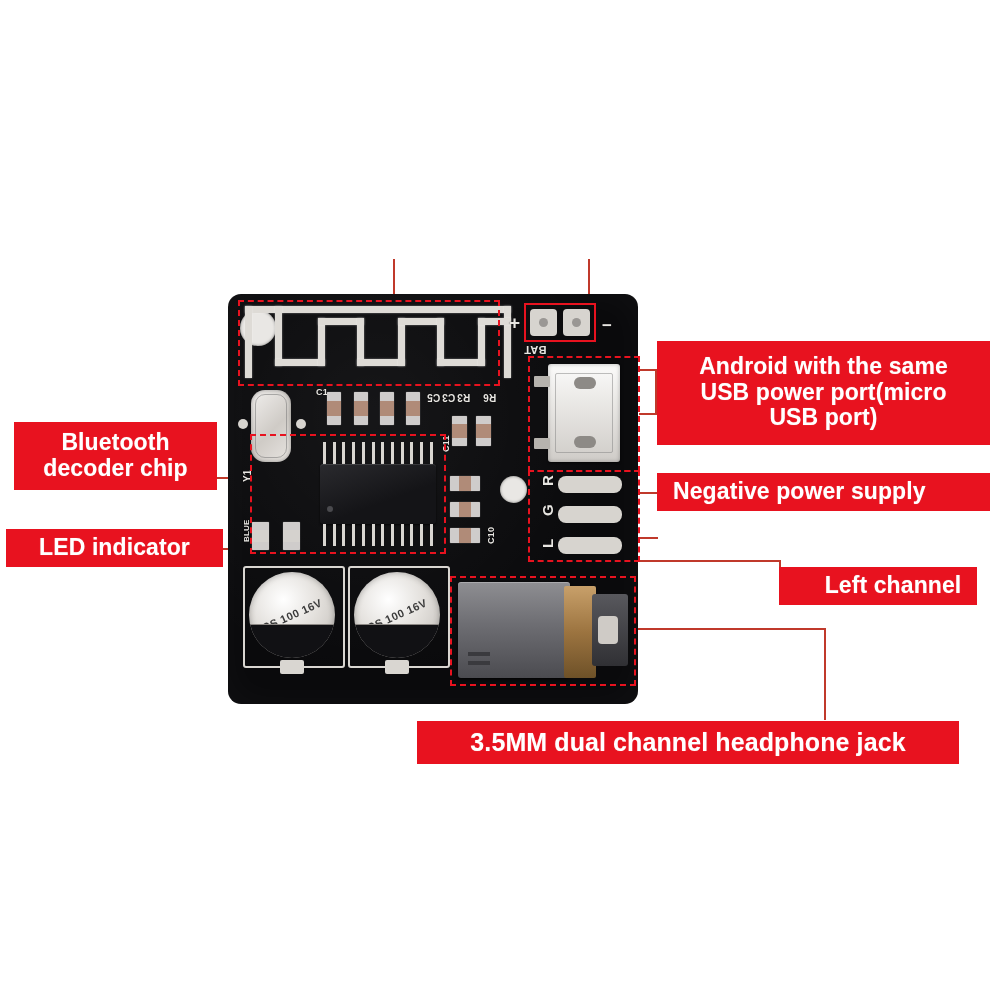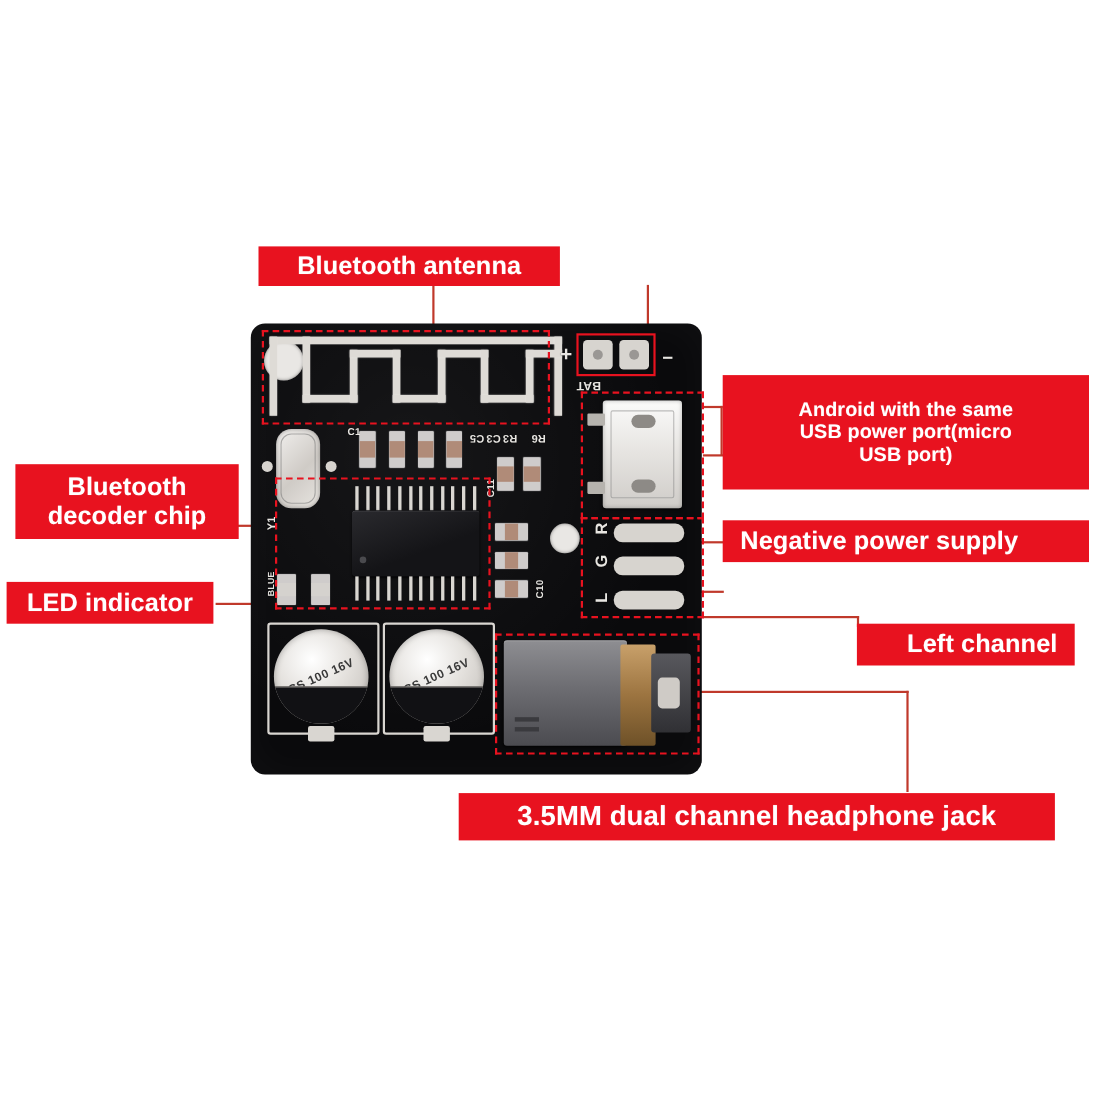--- a/index.html
+++ b/index.html
@@ -289,32 +289,31 @@
     <div class="jack-hole" style="left:370px;top:322px;width:20px;height:28px;border-radius:4px;background:#cfcbc6;"></div>
 
     <div class="dash" style="left:10px;top:6px;width:262px;height:86px;"></div>
     <div class="dash-solid" style="left:296px;top:9px;width:72px;height:39px;"></div>
     <div class="dash" style="left:300px;top:62px;width:112px;height:116px;"></div>
     <div class="dash" style="left:300px;top:176px;width:112px;height:92px;"></div>
     <div class="dash" style="left:222px;top:282px;width:186px;height:110px;"></div>
     <div class="dash" style="left:22px;top:140px;width:196px;height:120px;"></div>
   </div>
 
-  <div class="label" style="left:235px;top:224px;width:274px;height:36px;font-size:23px;display:flex;align-items:center;justify-content:center;">Bluetooth antenna</div>
-
-
-  <div class="label" style="left:657px;top:341px;width:333px;height:104px;font-size:18px;display:flex;align-items:center;justify-content:center;text-align:center;">Android with the same
+
+
+  <div class="label" style="left:657px;top:341px;width:333px;height:104px;font-size:23px;display:flex;align-items:center;justify-content:center;text-align:center;">Android with the same
 USB power port(micro
 USB port)</div>
 
   <div class="label" style="left:657px;top:473px;width:333px;height:38px;font-size:23px;display:flex;align-items:center;padding-left:16px;">Negative power supply</div>
 
   <div class="label" style="left:14px;top:422px;width:203px;height:68px;font-size:23px;display:flex;align-items:center;justify-content:center;text-align:center;">Bluetooth
 decoder chip</div>
 
-  <div class="label" style="left:6px;top:529px;width:188px;height:38px;font-size:23px;display:flex;align-items:center;justify-content:center;">LED indicator</div>
+  <div class="label" style="left:6px;top:529px;width:217px;height:38px;font-size:23px;display:flex;align-items:center;justify-content:center;">LED indicator</div>
 
 
   <div class="label" style="left:779px;top:567px;width:198px;height:38px;font-size:23px;display:flex;align-items:center;justify-content:center;padding-left:39px;">Left channel</div>
 
   <div class="label" style="left:417px;top:721px;width:542px;height:43px;font-size:25px;display:flex;align-items:center;justify-content:center;">3.5MM dual channel headphone jack</div>
 
 </div>
 
 </body></html>

